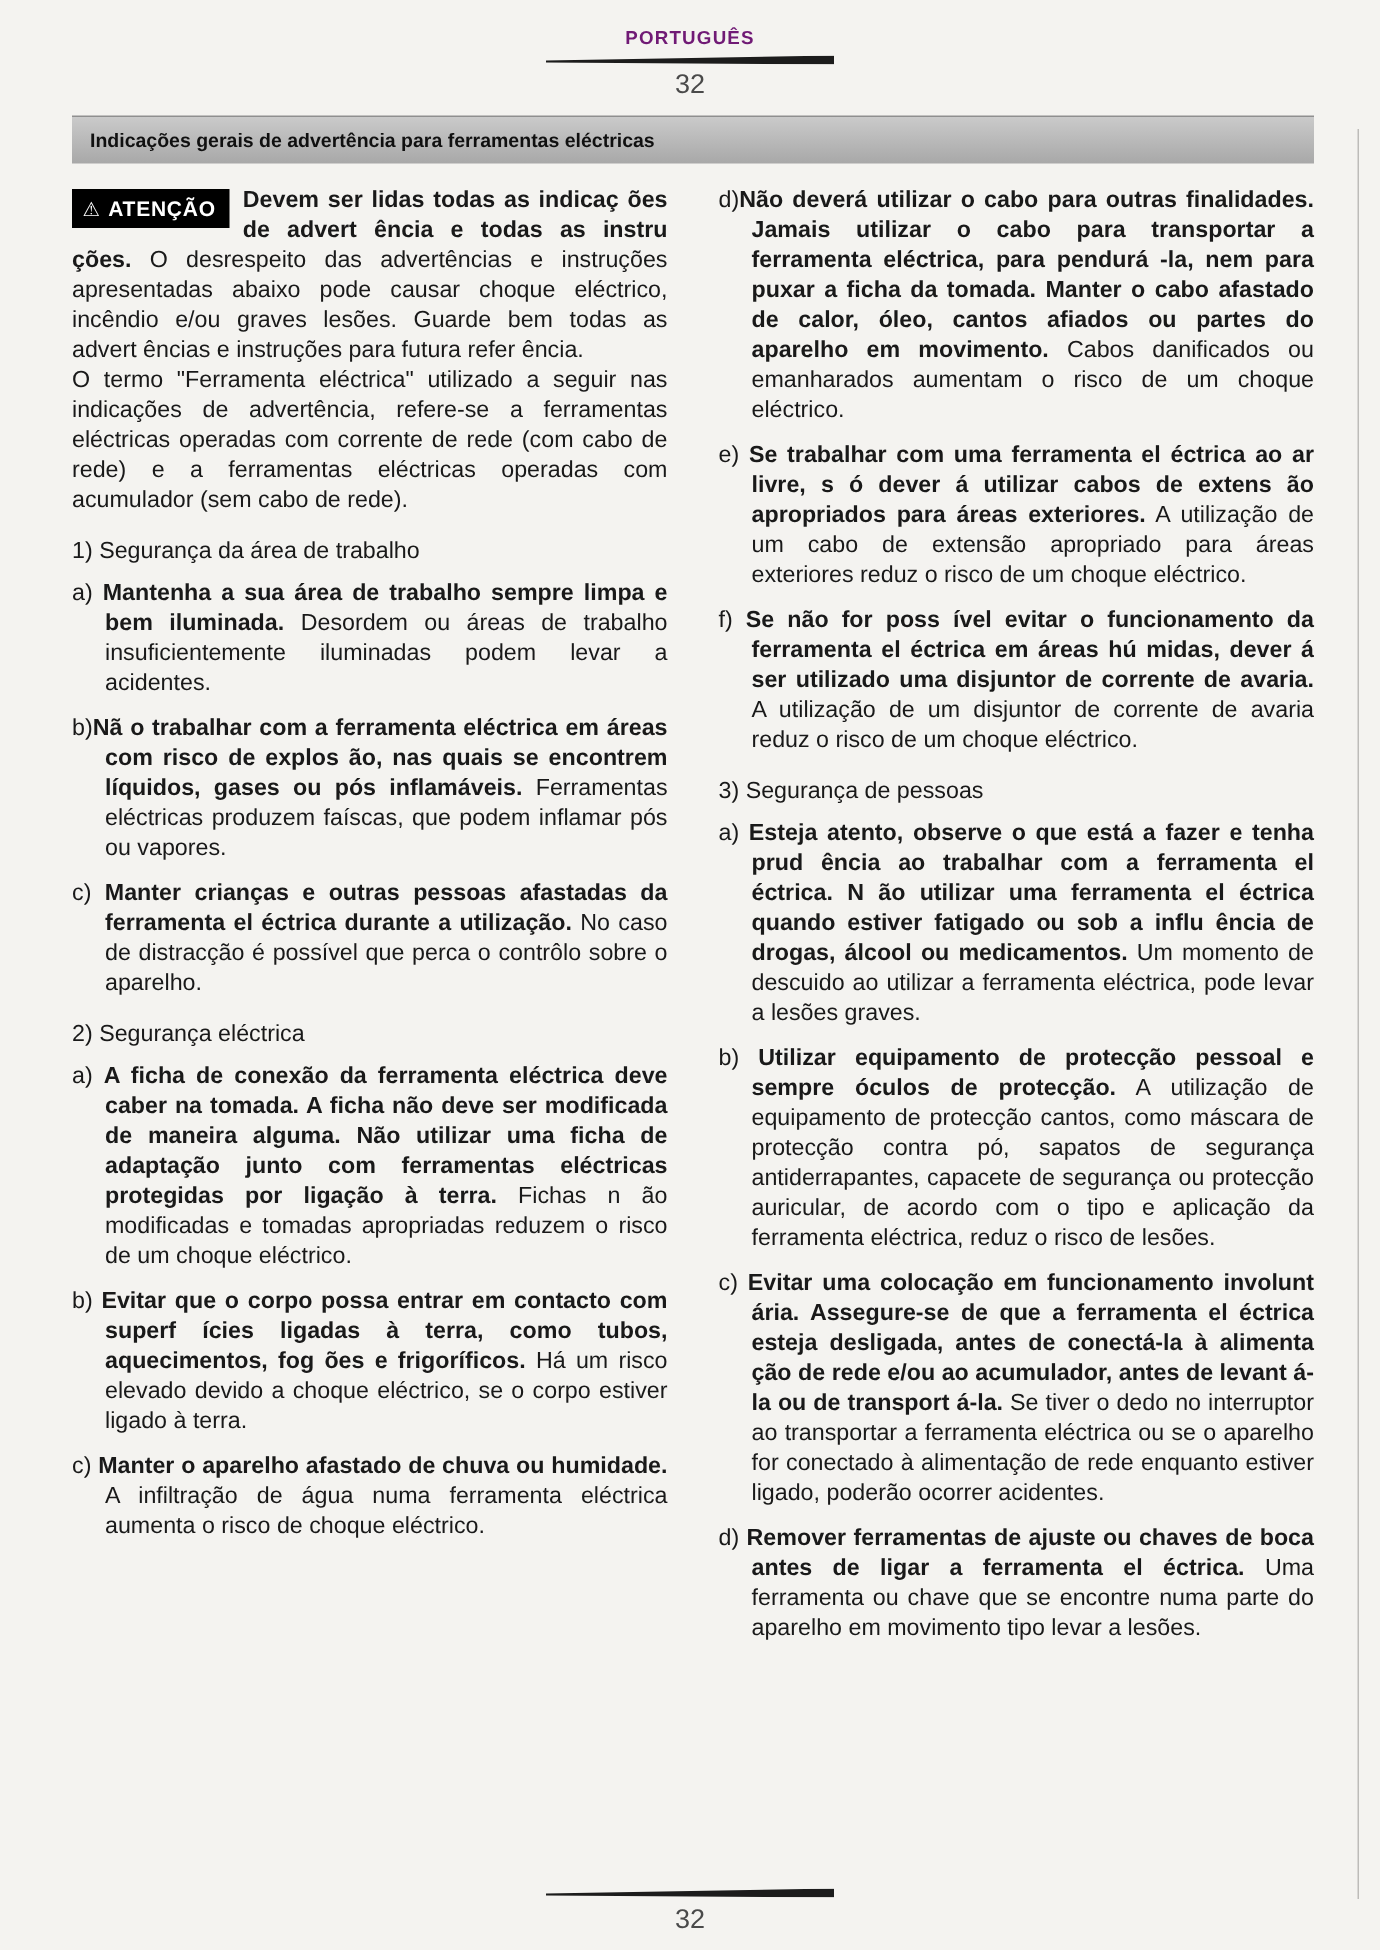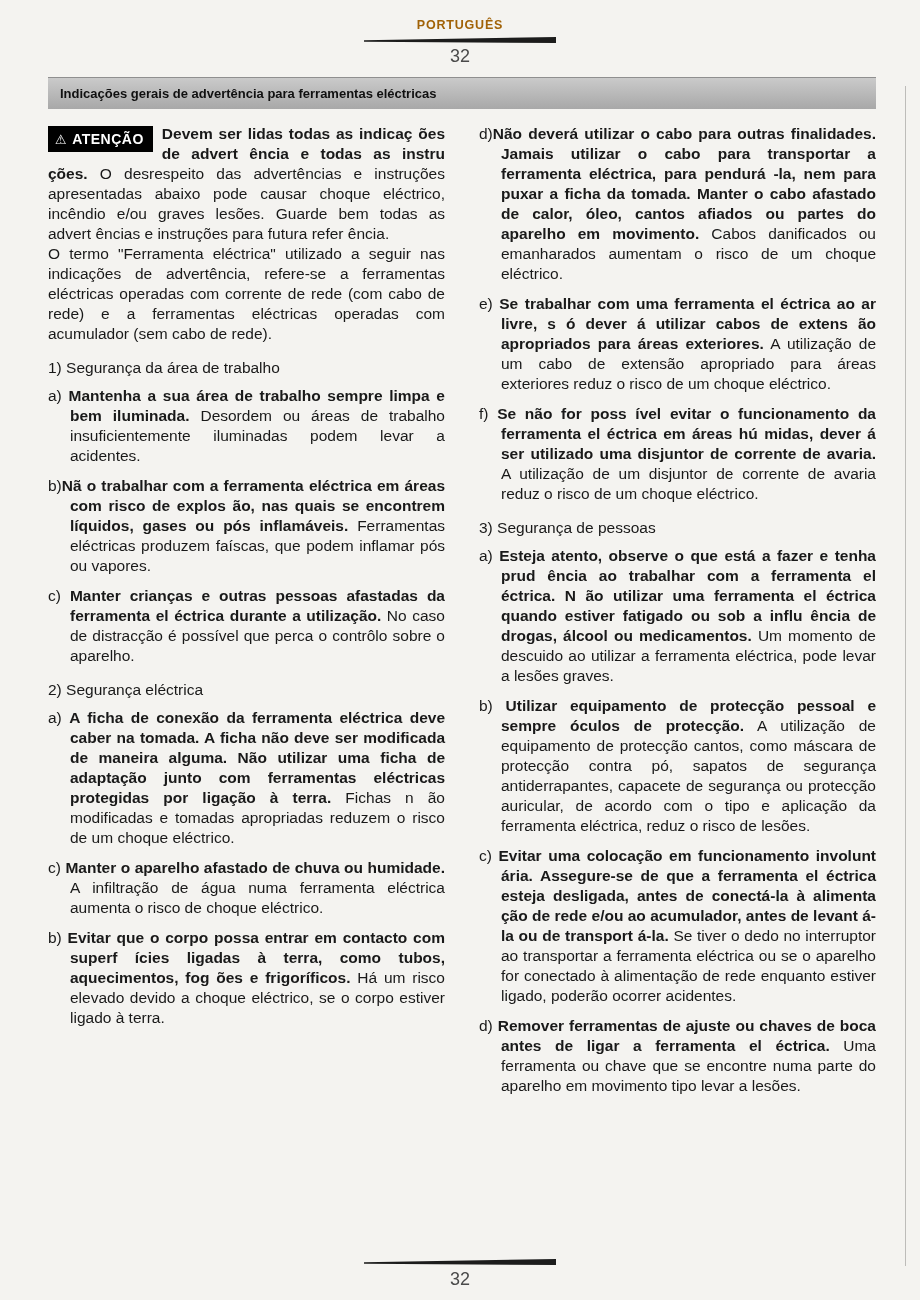--- a/index.html
+++ b/index.html
@@ -10,21 +10,21 @@
     color:#191919;
     position:relative;
     overflow:hidden;
   }
   .scan-edge {
     position:absolute; right:14px; top:86px; bottom:34px; width:1px;
     background:#bdbcb9;
   }
   
   .page-header { padding-top:18px; text-align:center; }
-  .lang-label { font-size:12.5px; font-weight:700; letter-spacing:0.8px; color:#a16207; }
+  .lang-label { font-size:12.5px; font-weight:700; letter-spacing:0.8px; color:#701a75; }
   .rule-wedge {
     width:192px; height:6px; margin:5px auto 3px auto; background:#1c1c1c;
     clip-path:polygon(0 55%, 100% 0, 100% 100%, 0 78%);
   }
   .page-num { font-size:18px; color:#4a4a4a; }
   
   .title-bar {
     margin:10px 44px 0 48px; height:31px; line-height:31px;
     background:linear-gradient(180deg,#cacaca,#a8a8a8);
     border-top:1px solid #8f8f8f;
@@ -84,24 +84,24 @@
     <p class="item"><span>a) </span><strong>Mantenha a sua área de trabalho sempre limpa e bem iluminada.</strong>
       <span>Desordem ou áreas de trabalho insuficientemente iluminadas podem levar a acidentes.</span></p>
     <p class="item"><span>b)</span><strong>Nã o trabalhar com a ferramenta eléctrica em áreas com risco de explos ão, nas quais se encontrem líquidos, gases ou pós inflamáveis.</strong>
       <span>Ferramentas eléctricas produzem faíscas, que podem inflamar pós ou vapores.</span></p>
     <p class="item"><span>c) </span><strong>Manter crianças e outras pessoas afastadas da ferramenta el éctrica durante a utilização.</strong>
       <span>No caso de distracção é possível que perca o contrôlo sobre o aparelho.</span></p>
 
     <div class="section-heading">2) Segurança eléctrica</div>
     <p class="item"><span>a) </span><strong>A ficha de conexão da ferramenta eléctrica deve caber na tomada. A ficha não deve ser modificada de maneira alguma. Não utilizar uma ficha de adaptação junto com ferramentas eléctricas protegidas por ligação à terra.</strong>
       <span>Fichas n ão modificadas e tomadas apropriadas reduzem o risco de um choque eléctrico.</span></p>
+    <p class="item"><span>b) </span><strong>Evitar que o corpo possa entrar em contacto com superf ícies ligadas à terra, como tubos, aquecimentos, fog ões e frigoríficos.</strong>
+      <span>Há um risco elevado devido a choque eléctrico, se o corpo estiver ligado à terra.</span></p>
     <p class="item"><span>c) </span><strong>Manter o aparelho afastado de chuva ou humidade.</strong>
       <span>A infiltração de água numa ferramenta eléctrica aumenta o risco de choque eléctrico.</span></p>
-    <p class="item"><span>b) </span><strong>Evitar que o corpo possa entrar em contacto com superf ícies ligadas à terra, como tubos, aquecimentos, fog ões e frigoríficos.</strong>
-      <span>Há um risco elevado devido a choque eléctrico, se o corpo estiver ligado à terra.</span></p>
   </div>
 
   <div class="col">
     <p class="item"><span>d)</span><strong>Não deverá utilizar o cabo para outras finalidades. Jamais utilizar o cabo para transportar a ferramenta eléctrica, para pendurá -la, nem para puxar a ficha da tomada. Manter o cabo afastado de calor, óleo, cantos afiados ou partes do aparelho em movimento.</strong>
       <span>Cabos danificados ou emanharados aumentam o risco de um choque eléctrico.</span></p>
     <p class="item"><span>e) </span><strong>Se trabalhar com uma ferramenta el éctrica ao ar livre, s ó dever á utilizar cabos de extens ão apropriados para áreas exteriores.</strong>
       <span>A utilização de um cabo de extensão apropriado para áreas exteriores reduz o risco de um choque eléctrico.</span></p>
     <p class="item"><span>f) </span><strong>Se não for poss ível evitar o funcionamento da ferramenta el éctrica em áreas hú midas, dever á ser utilizado uma disjuntor de corrente de avaria.</strong>
       <span>A utilização de um disjuntor de corrente de avaria reduz o risco de um choque eléctrico.</span></p>
 

